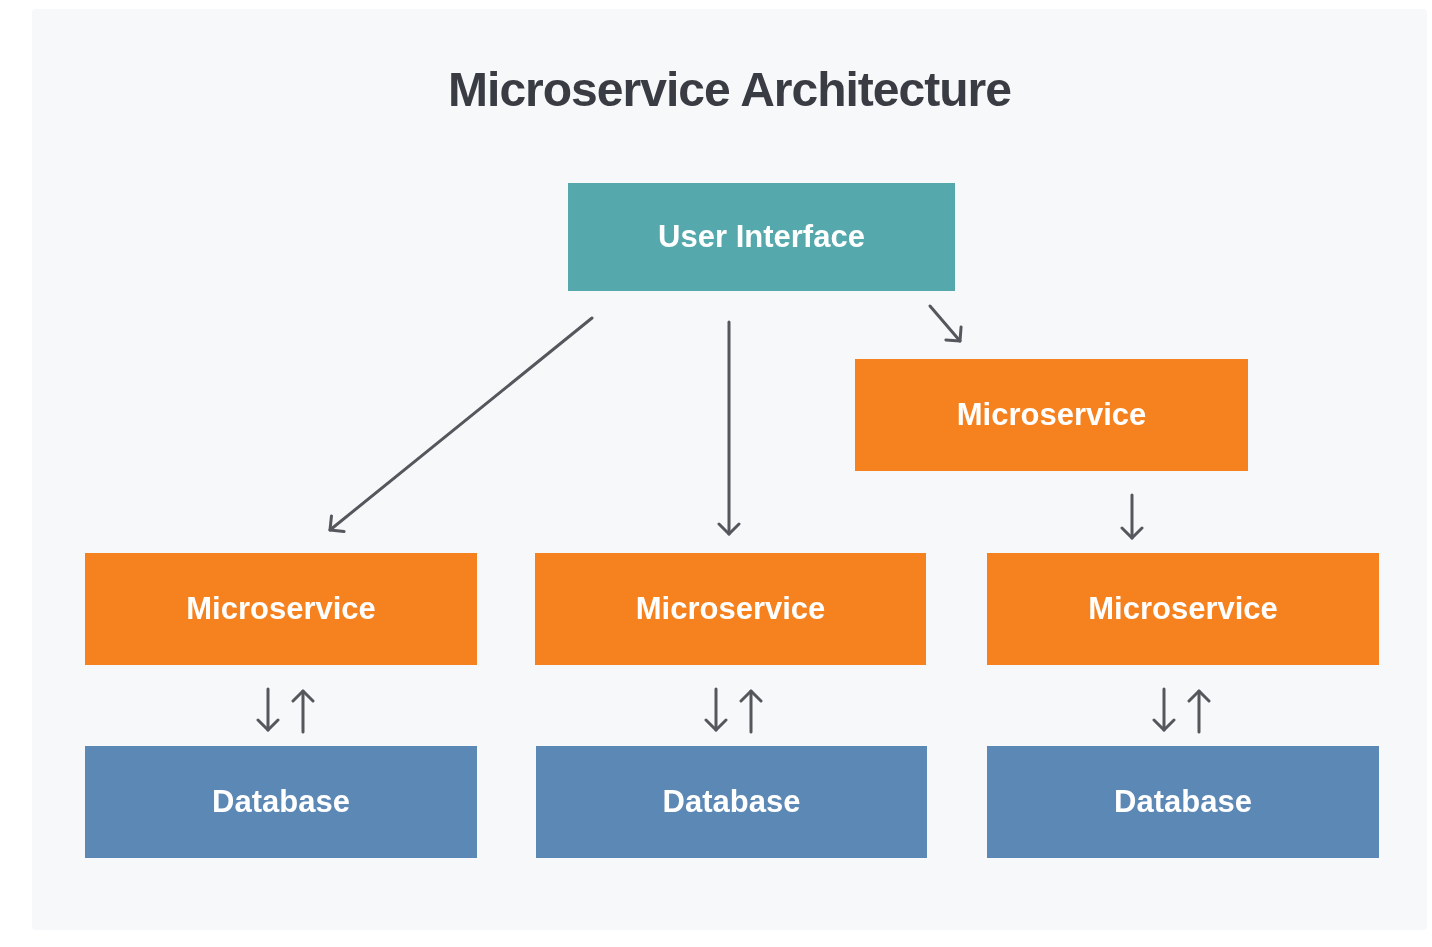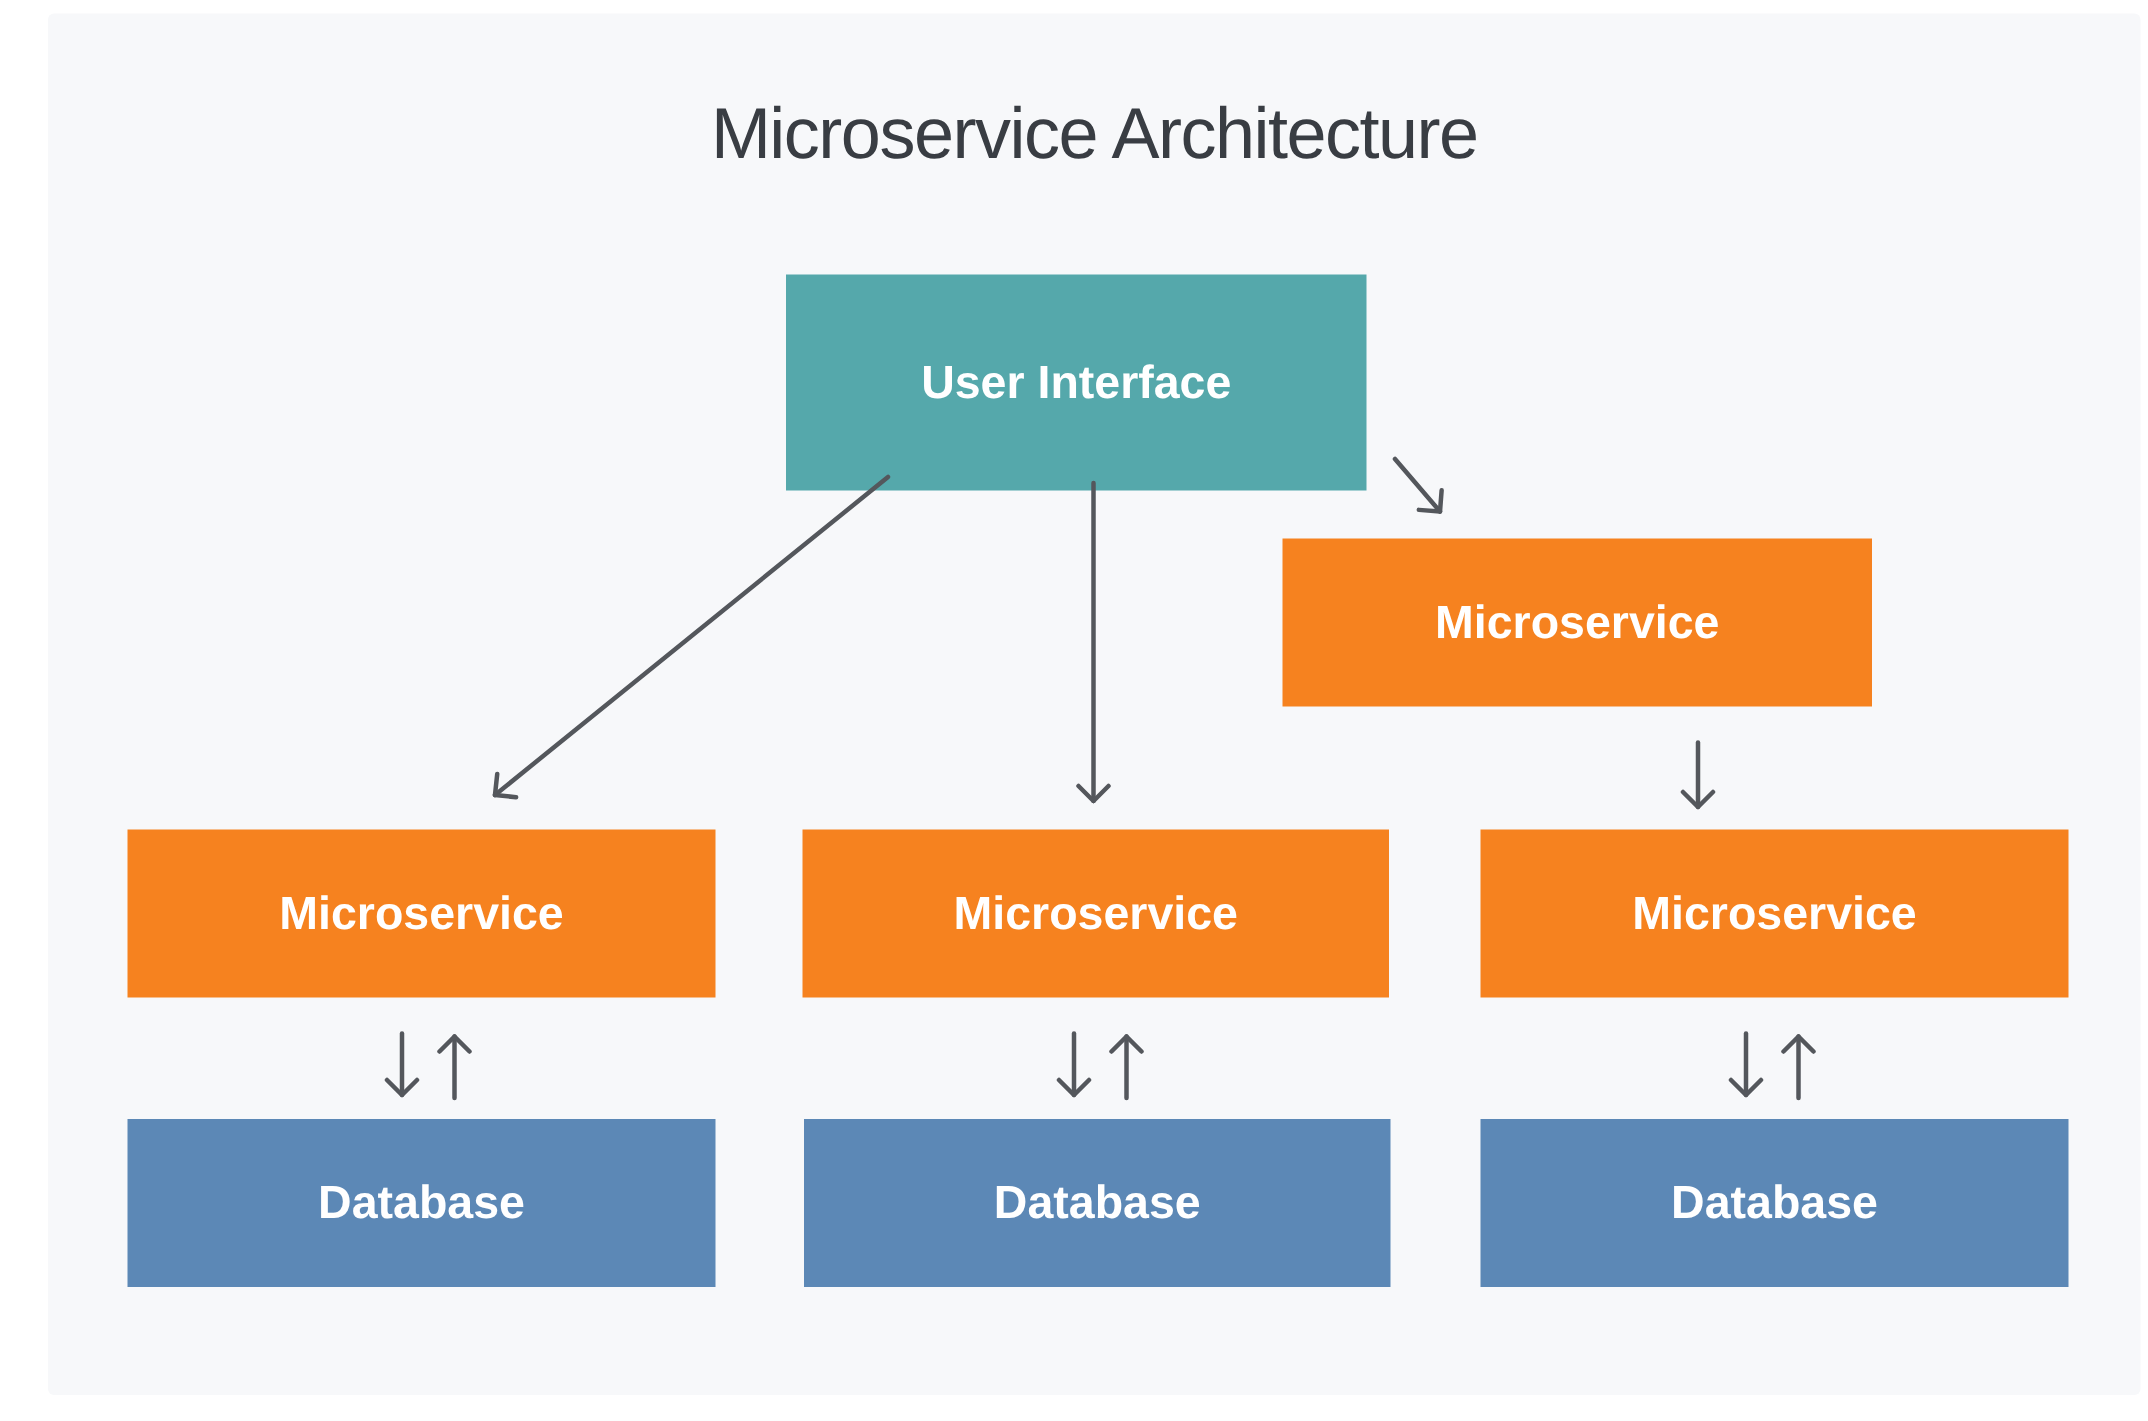--- a/index.html
+++ b/index.html
@@ -23,21 +23,21 @@
   }
   .diagram-title {
     position: absolute;
     left: 32px;
     top: 62px;
     width: 1395px;
     margin: 0;
     text-align: center;
     font-size: 48px;
     line-height: 56px;
-    font-weight: 400;
+    font-weight: 700;
     letter-spacing: -1px;
     color: #393d43;
   }
   .node {
     position: absolute;
     display: flex;
     align-items: center;
     justify-content: center;
     box-sizing: border-box;
   }
@@ -57,21 +57,21 @@
     pointer-events: none;
   }
 </style>
 </head>
 <body>
 
 <div class="panel"></div>
 
 <h1 class="diagram-title">Microservice Architecture</h1>
 
-<div class="node" style="left: 524px; top: 183px; width: 387px; height: 144px; background: rgb(85, 168, 171);">
+<div class="node" style="left: 568px; top: 183px; width: 387px; height: 108px; background: rgb(85, 168, 171);">
   <span class="node-label">User Interface</span>
 </div>
 
 <div class="node" style="left: 855px; top: 359px; width: 393px; height: 112px; background: rgb(246, 130, 31);">
   <span class="node-label">Microservice</span>
 </div>
 
 <div class="node" style="left: 85px; top: 553px; width: 392px; height: 112px; background: rgb(246, 130, 31);">
   <span class="node-label">Microservice</span>
 </div>

